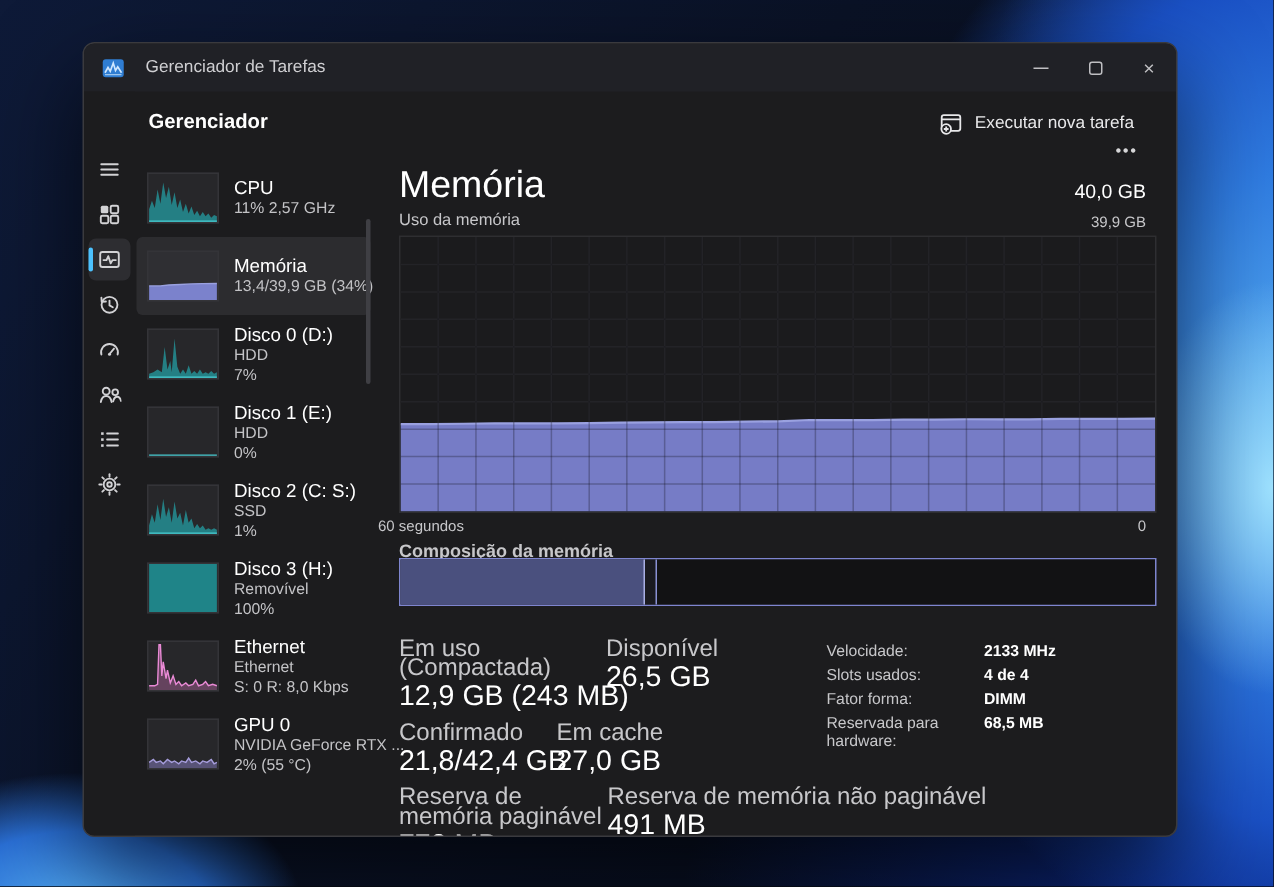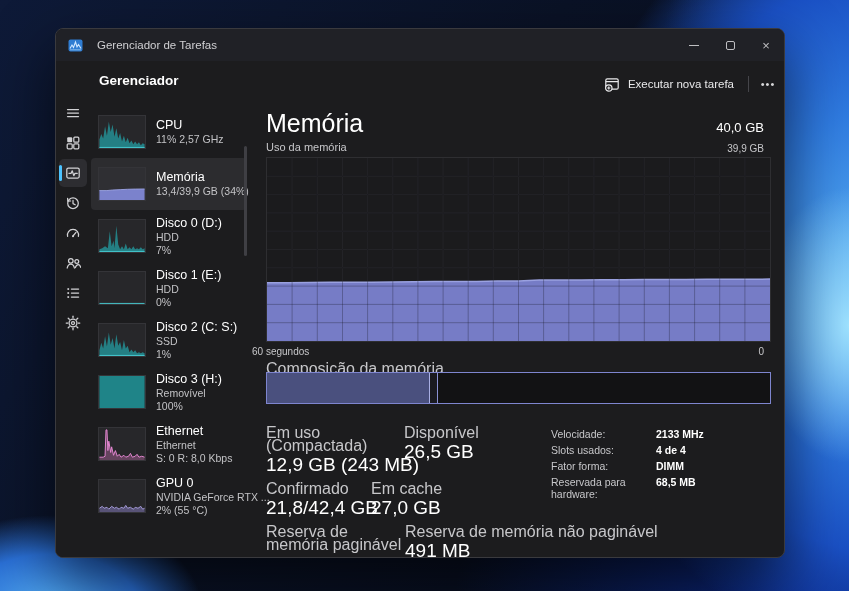--- a/index.html
+++ b/index.html
@@ -24,21 +24,21 @@
   
   .titlebar { position:absolute; left:0; top:0; right:0; height:32px; display:flex; align-items:center; padding-left:12px; background:#202126; }
   .app-icon { width:15px; height:13px; }
   .app-title { margin-left:14px; font-size:11.5px; color:#cfcfd2; }
   .win-controls { position:absolute; right:0; top:0; height:32px; display:flex; }
   .win-btn { width:36px; height:32px; display:flex; align-items:center; justify-content:center; color:#bfbfc2; font-size:13px; cursor:default; }
   .glyph-min { display:block; width:10px; height:1px; background:#bfbfc2; }
   .glyph-max { display:block; width:9px; height:9px; border:1px solid #bfbfc2; border-radius:2px; }
   
   .page-header { position:absolute; left:43px; top:44px; font-size:13.5px; font-weight:700; color:#fff; }
-  .header-actions { position:absolute; right:1px; top:40px; height:30px; display:flex; align-items:center; }
+  .header-actions { position:absolute; right:18px; top:40px; height:30px; display:flex; align-items:flex-end;flex-direction:column; }
   .run-task { display:flex; align-items:center; gap:8px; padding:5px 10px; border-radius:4px; color:#e8e8ea; font-size:11.5px; }
   .divider-v { width:1px; height:16px; background:#45454a; margin:0 4px; }
   .kebab { width:30px; height:26px; display:flex; align-items:center; justify-content:center; border-radius:4px; color:#d6d6d8; font-size:11px; letter-spacing:1px; }
   
   .sidebar { position:absolute; left:0; top:32px; bottom:0; width:34px; background:#1c1c1e; }
   .side-btn { position:absolute; left:3px; width:28px; height:28px; border-radius:5px; display:flex; align-items:center; justify-content:center; }
   .side-btn svg { stroke:#d2d2d5; fill:none; stroke-width:1.25; stroke-linecap:round; stroke-linejoin:round; }
   .side-btn.selected { background:#2d2d31; }
   .accent-pill { position:absolute; left:0; width:3px; height:16px; border-radius:2px; background:#4cc2ff; }
   
@@ -58,21 +58,21 @@
   .usage-label { position:absolute; left:210px; top:112px; font-size:11px; color:#c7c7ca; }
   .usage-max { position:absolute; right:20px; top:114px; font-size:10px; color:#c7c7ca; }
   .chart-wrap { position:absolute; left:210px; top:128px; width:505px; height:185px; background:#1b1b1d; border:1px solid #2e2e31; }
   .chart-wrap svg { display:block; }
   #mem-area { fill:#767cc6; }
   #mem-line { fill:none; stroke:#9aa1e0; stroke-width:1.5; }
   #grid-under line { stroke:#2b2b2e; stroke-width:1; }
   #grid-over line { stroke:rgba(15,15,22,.28); stroke-width:1; }
   .time-left { position:absolute; left:196px; top:317px; font-size:10px; color:#c7c7ca; }
   .time-right { position:absolute; right:20px; top:317px; font-size:10px; color:#c7c7ca; }
-  .comp-label { position:absolute; left:210px; top:331px; font-size:16px; color:#c7c7ca; }
+  .comp-label { position:absolute; left:210px; top:331px; font-size:12px; color:#c7c7ca;font-weight:bold; }
   .comp-bar { position:absolute; left:210px; top:343px; width:505px; height:32px; border:1px solid #7e85cf; display:flex; background:#121214; }
   .seg-inuse { background:#4a507e; border-right:1px solid #a9afe4; }
   .seg-mod { background:#1a1a20; border-right:1px solid #8a91d4; }
   .seg-free { background:#121214; }
   
   .stats { position:absolute; left:210px; top:397px; }
   .stat-row { display:flex; margin-bottom:6px; }
   .stat-cell { padding-right:18px; }
   .stat-cell.w138 { width:138px; padding-right:0; }
   .stat-cell.w105 { width:105px; padding-right:0; }

